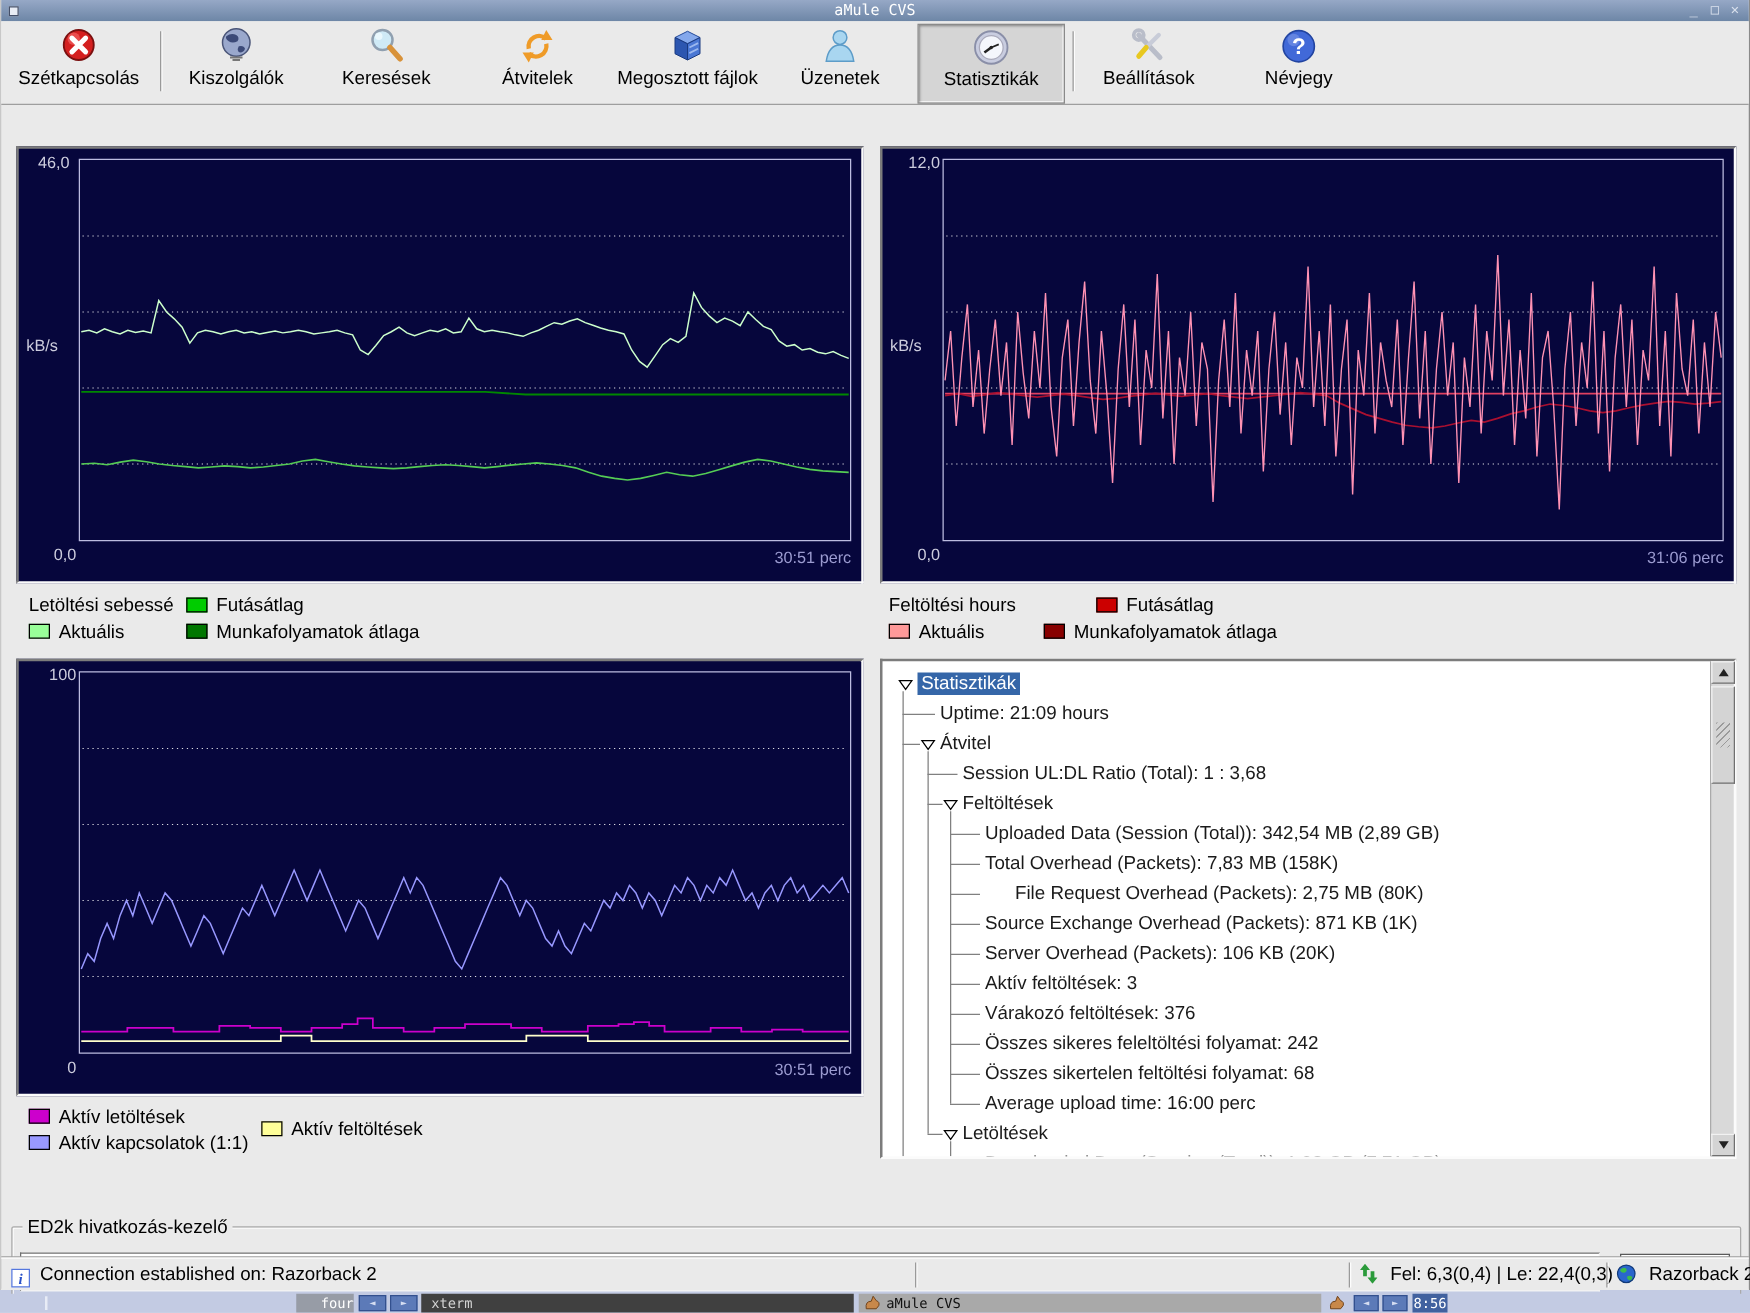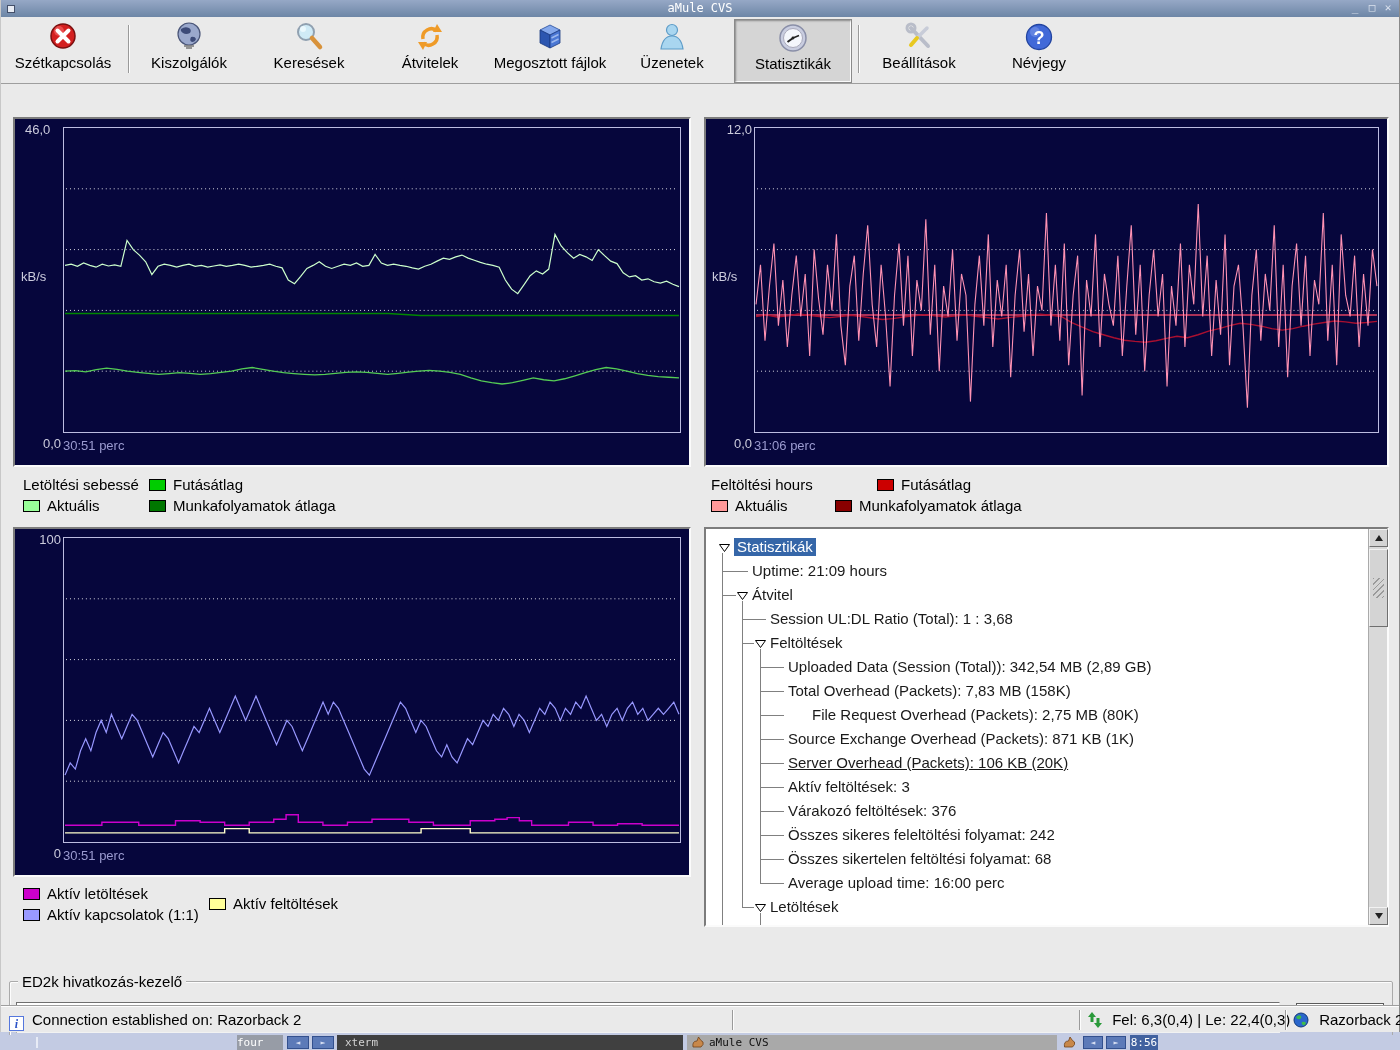--- a/index.html
+++ b/index.html
@@ -13,21 +13,21 @@
   
   #toolbar{position:absolute;left:0;top:17px;width:100%;height:67px;background:#eaeaea;border-bottom:1px solid #9e9e9e;}
   .tb-item{position:absolute;top:2px;height:62px;text-align:center;font-size:15px;color:#000;cursor:default;}
   .tb-item .ticon{display:block;width:32px;height:32px;margin:2px auto 1px auto;}
   .tb-sel{background:#d5d5d5;border:1px solid #8a8a8a;box-shadow:inset 1px 1px 2px rgba(0,0,0,.35), inset -1px -1px 0 #fff;}
   .tb-sep{position:absolute;top:8px;height:48px;width:2px;border-left:1px solid #9a9a9a;border-right:1px solid #fdfdfd;}
   
   .panel{position:absolute;background:#06063c;border:2px solid;border-color:#7c7c7c #fbfbfb #fbfbfb #7c7c7c;}
   .plot{position:absolute;border:1px solid #bcbce0;background:#06063c;}
   .ylab{position:absolute;color:#ccccdd;font-size:13px;}
-  .xlab{position:absolute;color:#9b9bd0;font-size:13px;text-align:left;}
+  .xlab{position:absolute;color:#9b9bd0;font-size:13px;text-align:right;}
   
   .lg-item{position:absolute;height:18px;font-size:15px;color:#000;white-space:nowrap;}
   .sw{display:inline-block;width:17px;height:12px;border:1px solid #000;vertical-align:-1px;margin-right:7px;}
   
   #tree-panel{position:absolute;left:703px;top:527px;width:685px;height:400px;background:#fff;border:2px solid;border-color:#7c7c7c #fbfbfb #fbfbfb #7c7c7c;}
   #tree-content{position:absolute;left:0;top:0;width:662px;height:396px;overflow:hidden;}
   .tline{position:absolute;background:#808080;}
   .tlabel{position:absolute;font-size:15px;color:#1a1a1a;white-space:nowrap;line-height:18px;}
   .tsel{background:#3566a8;color:#fff;padding:0 3px;}
   .tri{position:absolute;width:13px;height:10px;}
@@ -162,21 +162,21 @@
             <circle cx="16" cy="16" r="12.5" fill="#4169d8" stroke="#2244a0" stroke-width="1.3"></circle>
             <circle cx="12" cy="11" r="5" fill="#7a96e8" opacity=".6"></circle>
             <text x="16" y="22.5" text-anchor="middle" font-size="18" font-weight="bold" fill="#fff" font-family="Liberation Sans,sans-serif">?</text>
           </svg>
       </span>
       <span>Névjegy</span>
     </div>
   </div>
 
   <div class="panel" style="left:12px;top:117px;width:678px;height:350px">
-    <span class="ylab" style="left:10px;top:3px;width:36px;text-align:left">46,0</span>
+    <span class="ylab" style="left:10px;top:3px;width:36px;text-align:center">46,0</span>
     <span class="ylab" style="left:6px;top:150px">kB/s</span>
     <span class="ylab" style="left:16px;top:317px;width:30px;text-align:right">0,0</span>
     <span class="xlab" style="left:48px;top:319px;width:618px">30:51 perc</span>
     <svg class="plot" width="618" height="306" style="left:48px;top:8px" viewBox="0 0 618 306">
         <line x1="1" x2="617" y1="61.2" y2="61.2" stroke="#ffffff" stroke-width="1" stroke-dasharray="1,3" opacity="0.85"></line>
         <line x1="1" x2="617" y1="122.4" y2="122.4" stroke="#ffffff" stroke-width="1" stroke-dasharray="1,3" opacity="0.85"></line>
         <line x1="1" x2="617" y1="183.6" y2="183.6" stroke="#ffffff" stroke-width="1" stroke-dasharray="1,3" opacity="0.85"></line>
         <line x1="1" x2="617" y1="244.8" y2="244.8" stroke="#ffffff" stroke-width="1" stroke-dasharray="1,3" opacity="0.85"></line>
         <polyline points="0.0,186.7 32.5,186.7 65.1,186.7 97.6,186.7 130.1,186.7 162.6,186.7 195.2,186.7 227.7,186.7 260.2,186.7 292.7,186.7 325.3,186.7 357.8,188.8 390.3,188.8 422.8,188.8 455.4,188.8 487.9,188.8 520.4,188.8 552.9,188.8 585.5,188.8 618.0,188.8" fill="none" stroke="#008800" stroke-width="1.5"></polyline>
         <polyline points="0.0,244.8 10.5,244.2 20.9,245.4 31.4,243.3 41.9,241.7 52.4,243.0 62.8,244.8 73.3,246.0 83.8,246.9 94.3,247.9 104.7,247.2 115.2,246.3 125.7,246.9 136.2,247.9 146.6,247.2 157.1,246.0 167.6,244.8 178.1,242.4 188.5,241.1 199.0,243.0 209.5,244.8 220.0,246.3 230.4,247.2 240.9,247.9 251.4,248.5 261.9,247.9 272.3,246.9 282.8,246.0 293.3,245.4 303.8,246.0 314.2,246.9 324.7,247.9 335.2,246.9 345.7,245.7 356.1,244.8 366.6,243.9 377.1,244.8 387.6,246.0 398.0,247.9 408.5,251.5 419.0,254.6 429.5,256.4 439.9,257.7 450.4,256.4 460.9,254.0 471.4,251.5 481.8,253.4 492.3,254.6 502.8,252.4 513.3,249.4 523.7,246.3 534.2,243.3 544.7,241.1 555.2,242.4 565.6,244.8 576.1,247.2 586.6,249.1 597.1,250.3 607.5,250.9 618.0,251.5" fill="none" stroke="#55cc55" stroke-width="1.3"></polyline>
@@ -261,21 +261,21 @@
         <span class="tlabel" style="left: 64px; top: 105px;">Feltöltések</span>
         <div class="tline" style="left: 54px; top: 138px; width: 24px; height: 1px;"></div>
         <span class="tlabel" style="left: 82px; top: 129px;">Uploaded Data (Session (Total)): 342,54 MB (2,89 GB)</span>
         <div class="tline" style="left: 54px; top: 162px; width: 24px; height: 1px;"></div>
         <span class="tlabel" style="left: 82px; top: 153px;">Total Overhead (Packets): 7,83 MB (158K)</span>
         <div class="tline" style="left: 54px; top: 186px; width: 24px; height: 1px;"></div>
         <span class="tlabel" style="left: 82px; top: 177px; margin-left: 24px;">File Request Overhead (Packets): 2,75 MB (80K)</span>
         <div class="tline" style="left: 54px; top: 210px; width: 24px; height: 1px;"></div>
         <span class="tlabel" style="left: 82px; top: 201px;">Source Exchange Overhead (Packets): 871 KB (1K)</span>
         <div class="tline" style="left: 54px; top: 234px; width: 24px; height: 1px;"></div>
-        <span class="tlabel" style="left: 82px; top: 225px; text-decoration: underline;">Server Overhead (Packets): 106 KB (20K)</span>
+        <span class="tlabel" style="left: 82px; top: 225px;">Server Overhead (Packets): 106 KB (20K)</span>
         <div class="tline" style="left: 54px; top: 258px; width: 24px; height: 1px;"></div>
         <span class="tlabel" style="left: 82px; top: 249px;">Aktív feltöltések: 3</span>
         <div class="tline" style="left: 54px; top: 282px; width: 24px; height: 1px;"></div>
         <span class="tlabel" style="left: 82px; top: 273px;">Várakozó feltöltések: 376</span>
         <div class="tline" style="left: 54px; top: 306px; width: 24px; height: 1px;"></div>
         <span class="tlabel" style="left: 82px; top: 297px;">Összes sikeres feleltöltési folyamat: 242</span>
         <div class="tline" style="left: 54px; top: 330px; width: 24px; height: 1px;"></div>
         <span class="tlabel" style="left: 82px; top: 321px;">Összes sikertelen feltöltési folyamat: 68</span>
         <div class="tline" style="left: 54px; top: 354px; width: 24px; height: 1px;"></div>
         <span class="tlabel" style="left: 82px; top: 345px;">Average upload time: 16:00 perc</span>
@@ -323,21 +323,21 @@
             <path d="M3 5 q3 -3 5 -1 q1 2 -1 3 q-3 1 -4 -2z M9 10 q3 -1 4 1 q-1 3 -3 2 q-2 -1 -1 -3z" fill="#3cbb4c"></path>
           </svg></span>
       <span>Razorback 2</span>
     </span>
   </div>
 
 </div>
 
 <div id="taskbar">
   <span style="position:absolute;left:36px;top:2px;width:2px;height:11px;background:#e8ecf6"></span>
-  <span class="tk-btn" style="left:237px;width:46px;background:#979ca6;color:#fff;text-align:left">four</span>
+  <span class="tk-btn" style="left:237px;width:46px;background:#979ca6;color:#fff;text-align:right">four</span>
   <span class="tk-arrow" style="left:287px">◄</span>
   <span class="tk-arrow" style="left:312px">►</span>
   <span class="tk-btn" style="left:337px;width:346px;background:#404040;color:#d2d2d2;padding-left:8px">xterm</span>
   <span class="tk-btn" style="left:687px;width:370px;background:#a9a9a9;color:#111;padding-left:22px">
     <svg width="13" height="13" viewBox="0 0 13 13" style="position:absolute;left:4px;top:1px">
         <path d="M2 11 q-1 -6 4 -6 l1.5 -4 2.5 3.5 q3 1 2 4 l-2 2.5 z" fill="#c8884a" stroke="#71431a" stroke-width=".8"></path>
       </svg>
     <span>aMule CVS</span>
   </span>
   <svg width="14" height="13" viewBox="0 0 13 13" style="position:absolute;left:1062px;top:1px">

